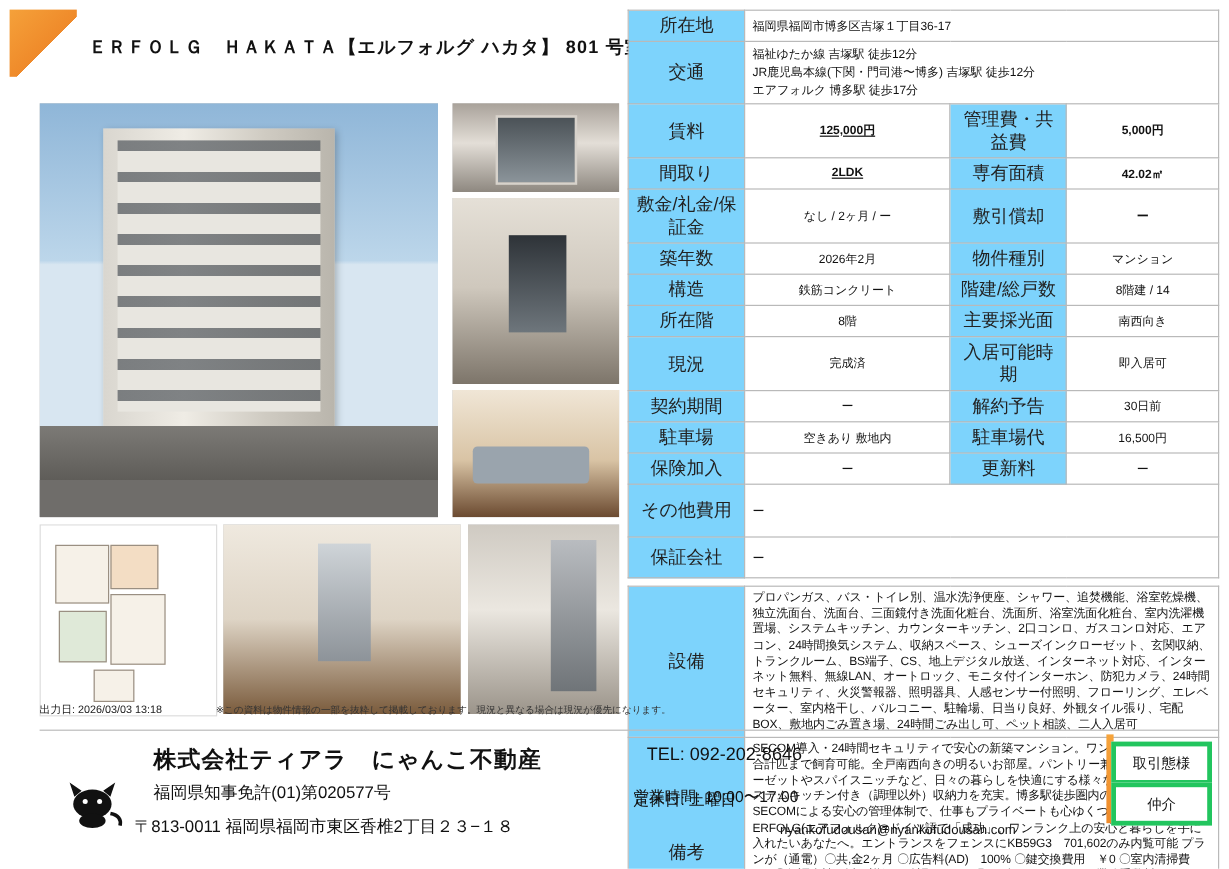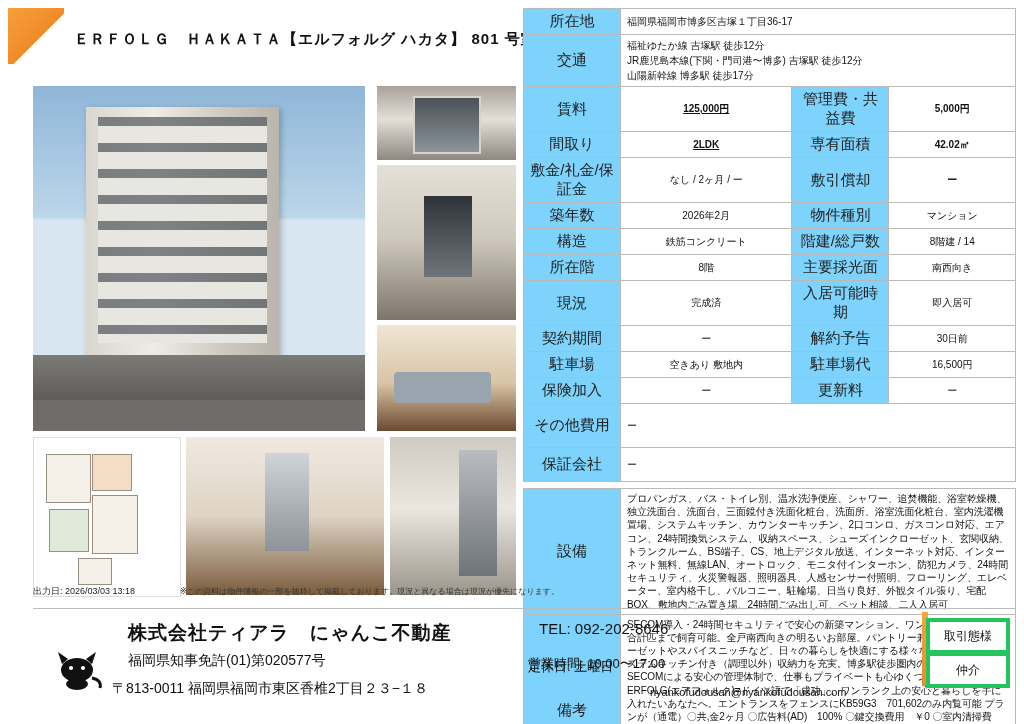--- a/index.html
+++ b/index.html
@@ -208,21 +208,21 @@
   <table class="tbl">
     <tbody>
         <tr>
       <td class="lbl">所在地</td>
       <td class="val" colspan="3">福岡県福岡市博多区吉塚１丁目36-17</td>
     </tr>
     <tr>
       <td class="lbl">交通</td>
       <td class="val" colspan="3" style="white-space:pre-line;line-height:1.5;">福祉ゆたか線 吉塚駅 徒歩12分
 JR鹿児島本線(下関・門司港〜博多) 吉塚駅 徒歩12分
-山陽新幹線 博多駅 徒歩17分</td>
+エアフォルク 博多駅 徒歩17分</td>
     </tr>
     <tr>
       <td class="lbl">賃料</td>
       <td class="val center big">125,000円</td>
       <td class="lbl">管理費・共益費</td>
       <td class="val center mid">5,000円</td>
     </tr>
     <tr>
       <td class="lbl">間取り</td>
       <td class="val center big">2LDK</td>

